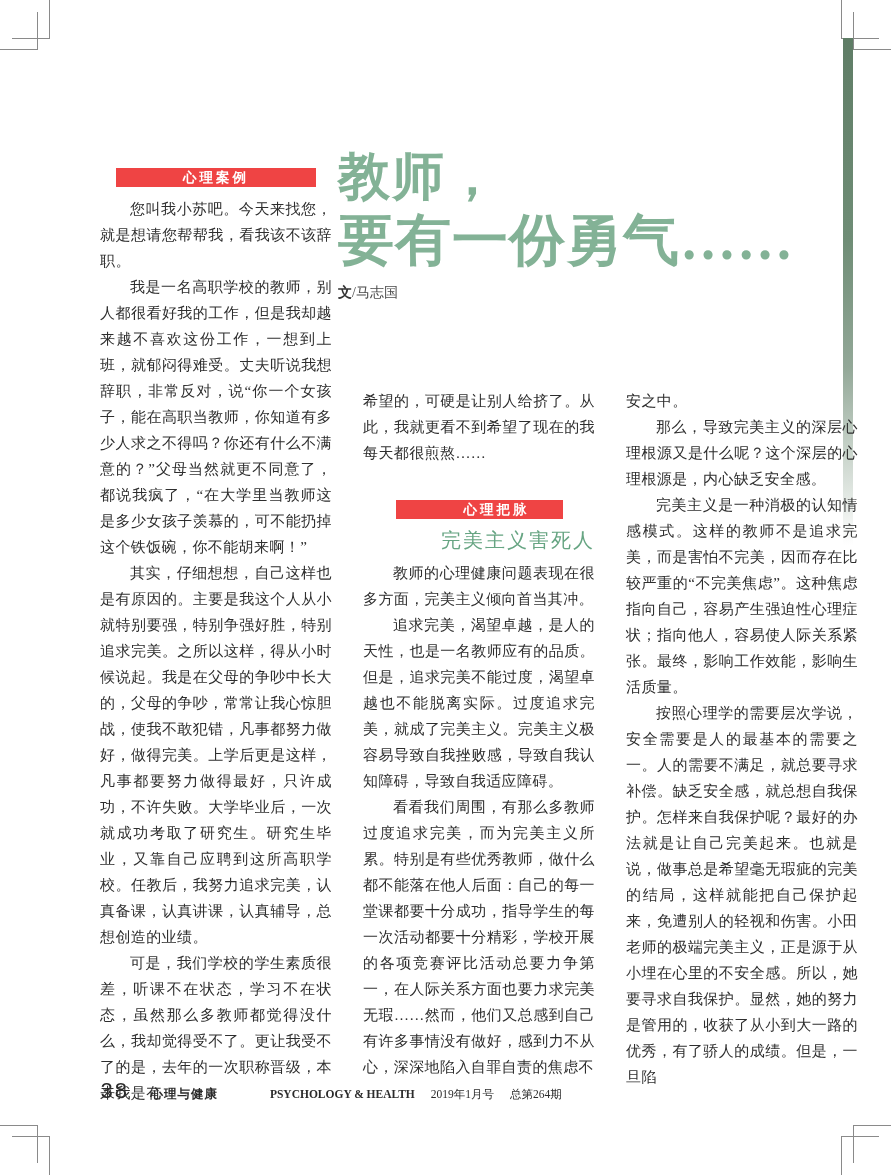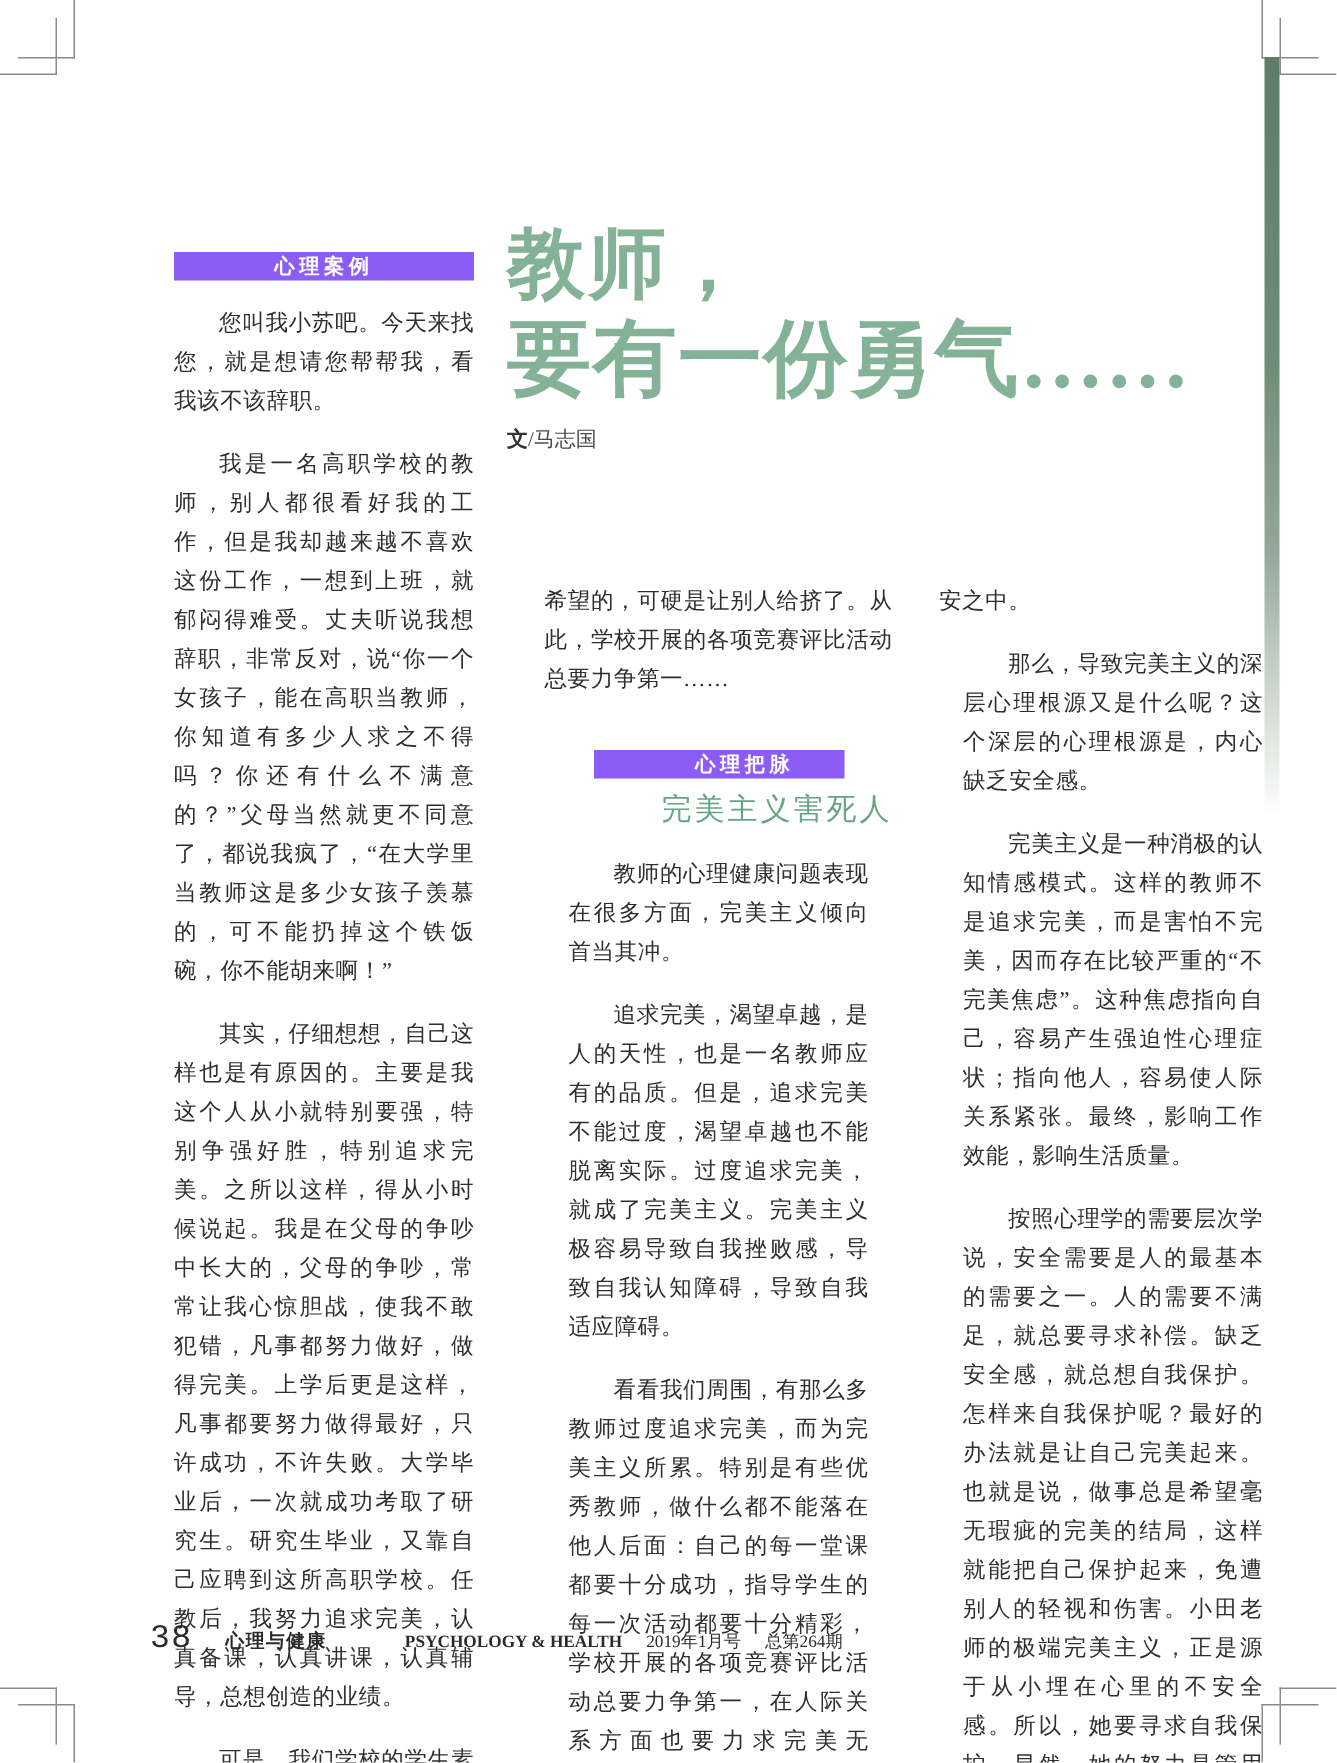--- a/index.html
+++ b/index.html
@@ -33,25 +33,25 @@
   .title-line2 { font-size:56px; line-height:64px; letter-spacing:1px; }
   .byline { margin-top:12px; padding-right:32px; color:#4a4a4a; font-size:14px; font-weight:normal; }
   .byline .b { font-weight:bold; color:#333; }
 
   
   .col { position:absolute; width:232px; font-size:15px; line-height:26px;
     text-align:justify; letter-spacing:0.4px; }
   #col1 { left:100px; top:168px; }
   #col2 { left:363px; top:388px; }
   #col3 { left:626px; top:388px; }
-  .col p.para { margin:16px; text-indent:2em; }
+  .col p.para { margin:0; text-indent:2em; }
   .cont { margin:0; text-indent:0; }
 
   .badge {
-    background:#8b5cf6; color:#ffffff; text-align:center;
+    background:#ef4444; color:#ffffff; text-align:center;
     font-family:"Liberation Sans","DejaVu Sans",sans-serif;
     font-size:13.5px; font-weight:bold; letter-spacing:3px;
     height:19px; line-height:19px;
   }
   .badge-1 { width:200px; margin:0 auto 9px auto; }
   .badge-2 { width:132px; margin:34px auto 0 auto;padding-left:35px; }
   .sub-heading {
     color:#67a583; font-weight:normal; font-size:20px; letter-spacing:2px;
     text-align:right; margin:7px 0 6px 0; line-height:28px;
     font-family:"Liberation Sans","DejaVu Sans",sans-serif;
@@ -91,21 +91,21 @@
   <div class="badge badge-1">心理案例</div>
   <div>
       <p class="para">您叫我小苏吧。今天来找您，就是想请您帮帮我，看我该不该辞职。</p>
       <p class="para">我是一名高职学校的教师，别人都很看好我的工作，但是我却越来越不喜欢这份工作，一想到上班，就郁闷得难受。丈夫听说我想辞职，非常反对，说“你一个女孩子，能在高职当教师，你知道有多少人求之不得吗？你还有什么不满意的？”父母当然就更不同意了，都说我疯了，“在大学里当教师这是多少女孩子羡慕的，可不能扔掉这个铁饭碗，你不能胡来啊！”</p>
       <p class="para">其实，仔细想想，自己这样也是有原因的。主要是我这个人从小就特别要强，特别争强好胜，特别追求完美。之所以这样，得从小时候说起。我是在父母的争吵中长大的，父母的争吵，常常让我心惊胆战，使我不敢犯错，凡事都努力做好，做得完美。上学后更是这样，凡事都要努力做得最好，只许成功，不许失败。大学毕业后，一次就成功考取了研究生。研究生毕业，又靠自己应聘到这所高职学校。任教后，我努力追求完美，认真备课，认真讲课，认真辅导，总想创造的业绩。</p>
       <p class="para">可是，我们学校的学生素质很差，听课不在状态，学习不在状态，虽然那么多教师都觉得没什么，我却觉得受不了。更让我受不了的是，去年的一次职称晋级，本来我是有</p>
     </div>
 </div>
 
 <div class="col" id="col2">
-  <p class="cont">希望的，可硬是让别人给挤了。从此，学校开展的各项竞赛评比活动总要力争第一……</p>
+  <p class="cont">希望的，可硬是让别人给挤了。从此，我就更看不到希望了现在的我每天都很煎熬……</p>
   <div class="badge badge-2">心理把脉</div>
   <div class="sub-heading">完美主义害死人</div>
   <div>
       <p class="para">教师的心理健康问题表现在很多方面，完美主义倾向首当其冲。</p>
       <p class="para">追求完美，渴望卓越，是人的天性，也是一名教师应有的品质。但是，追求完美不能过度，渴望卓越也不能脱离实际。过度追求完美，就成了完美主义。完美主义极容易导致自我挫败感，导致自我认知障碍，导致自我适应障碍。</p>
       <p class="para">看看我们周围，有那么多教师过度追求完美，而为完美主义所累。特别是有些优秀教师，做什么都不能落在他人后面：自己的每一堂课都要十分成功，指导学生的每一次活动都要十分精彩，学校开展的各项竞赛评比活动总要力争第一，在人际关系方面也要力求完美无瑕……然而，他们又总感到自己有许多事情没有做好，感到力不从心，深深地陷入自罪自责的焦虑不</p>
     </div>
 </div>
 
 <div class="col" id="col3">

